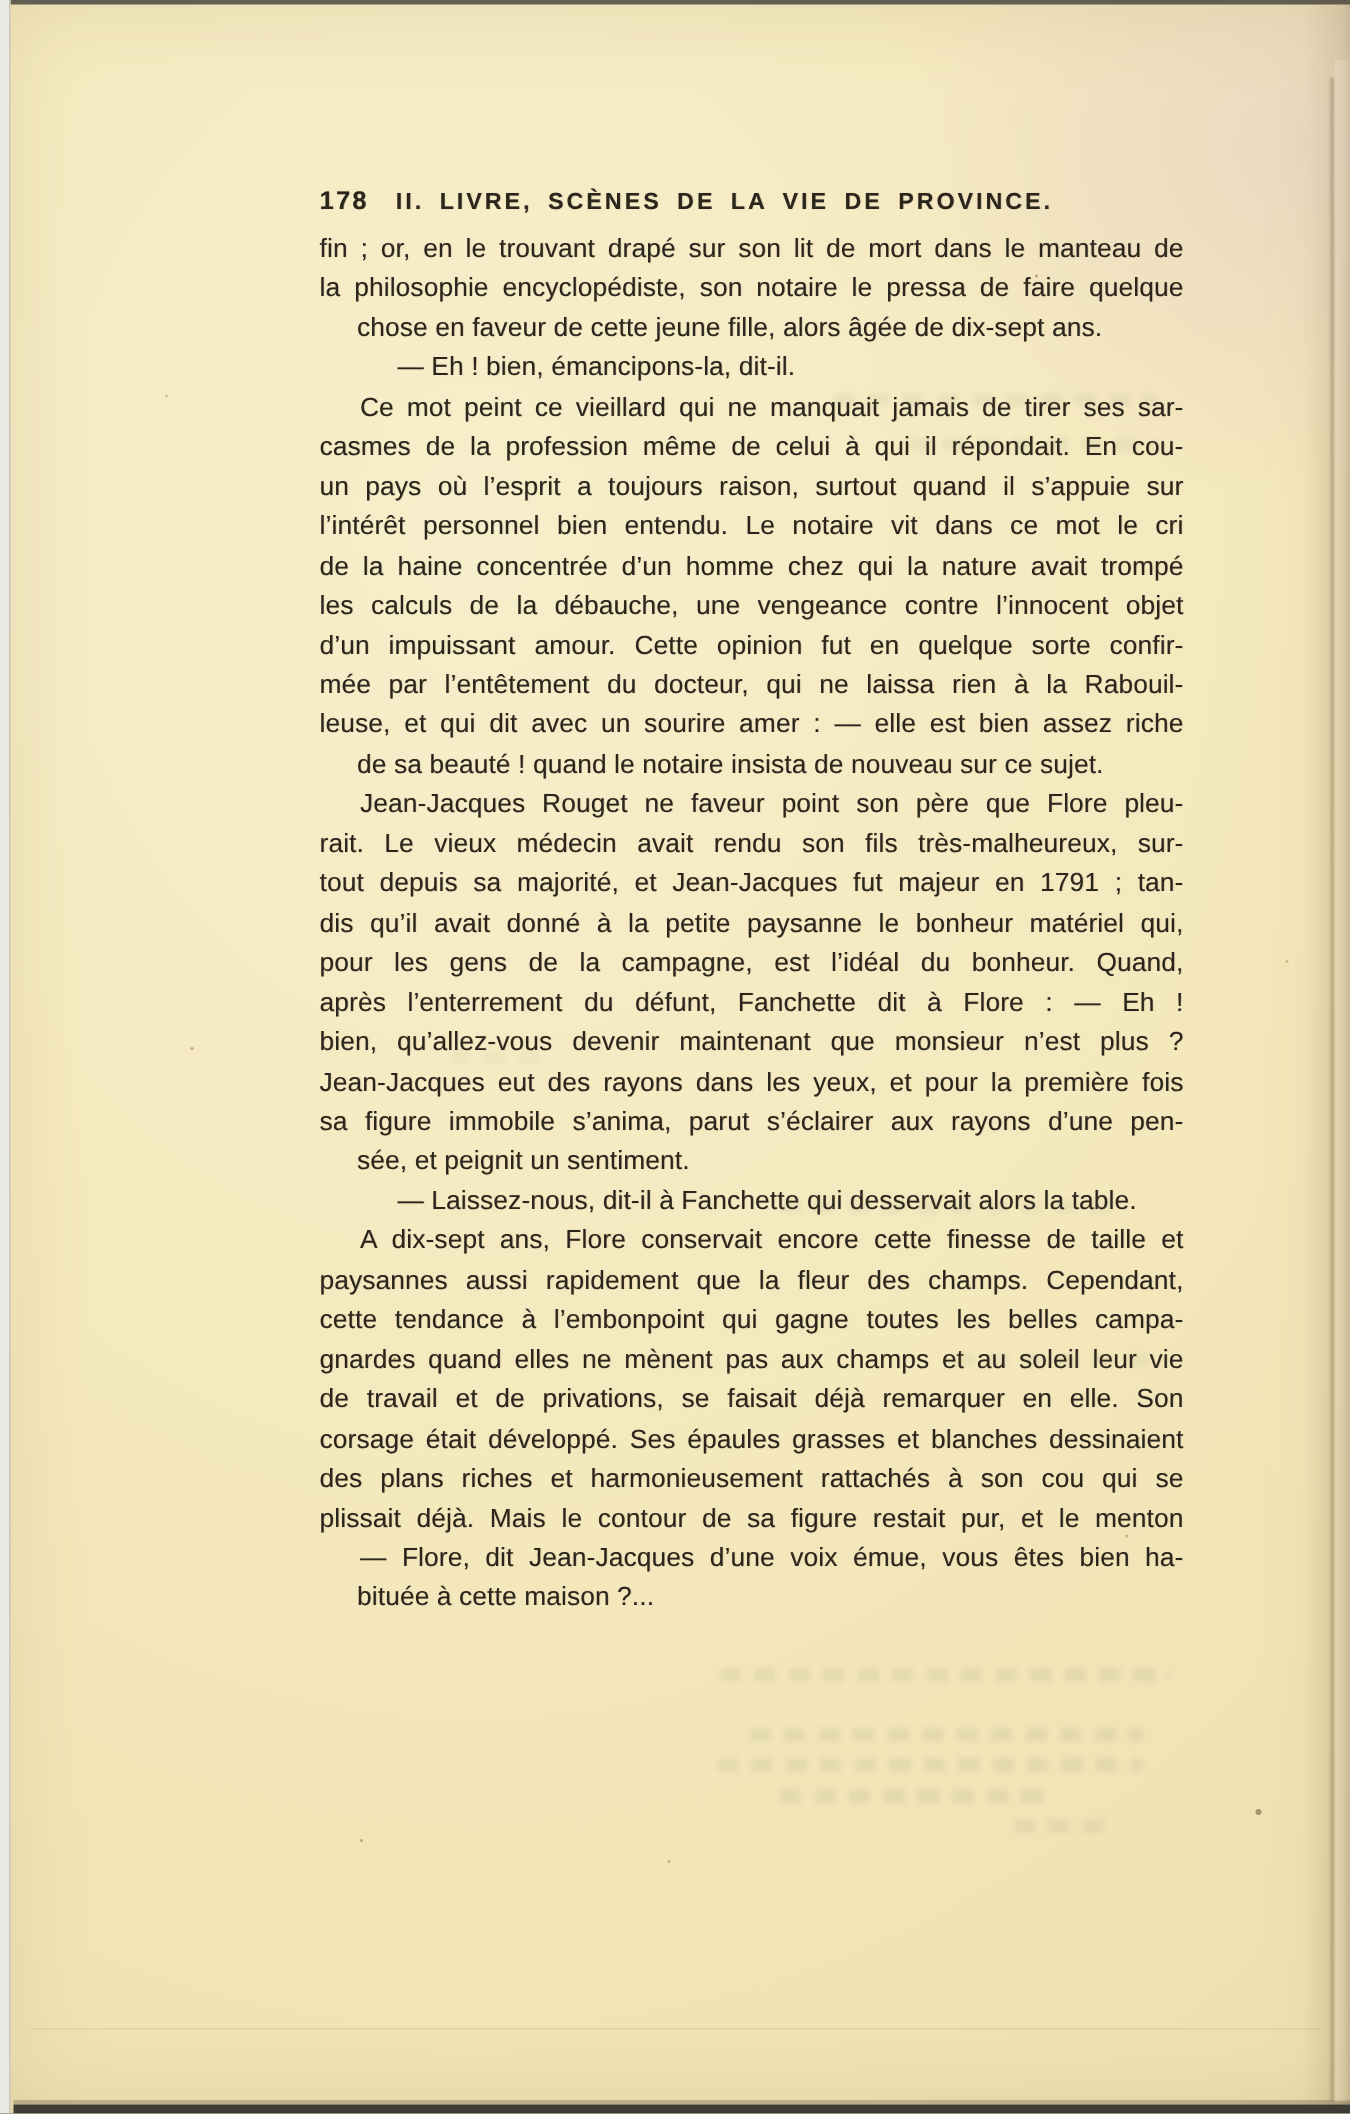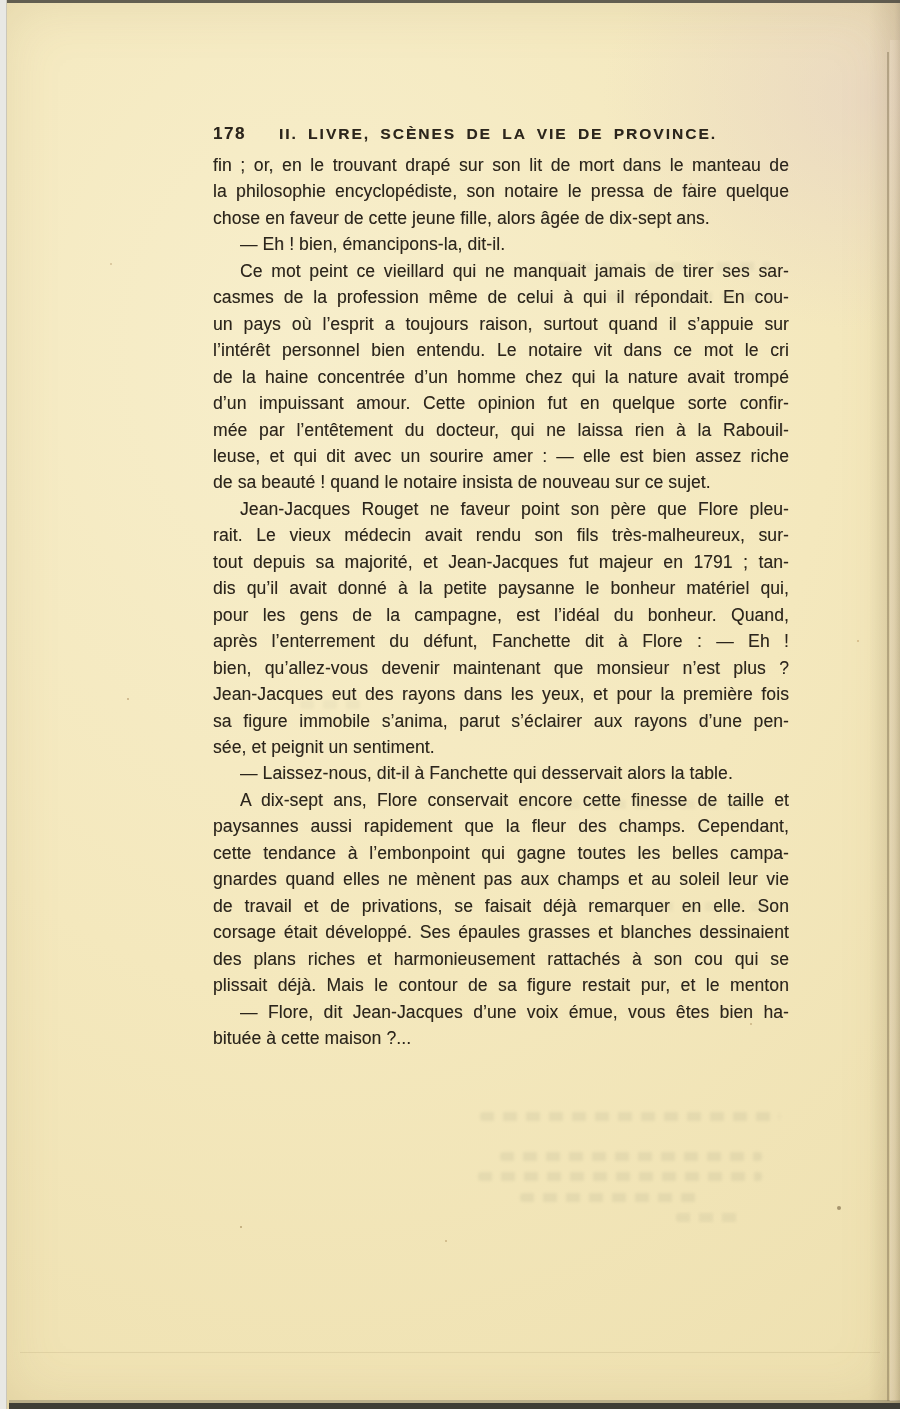--- a/index.html
+++ b/index.html
@@ -25,33 +25,33 @@
 
   
   .running-head {
     position:absolute; left:213px; top:124px; width:578px;
     display:flex; align-items:baseline;
     color:var(--ink,#2b251c);
     font-weight:700;
     text-shadow:0.3px 0.3px 0.6px rgba(43,35,24,0.4);
   }
   .page-number { font-size:17px; letter-spacing:1.5px; }
-  .head-title  { margin-left:33px; font-size:15.5px; letter-spacing:2px; word-spacing:4px; white-space:nowrap; }
+  .head-title  { margin-left:18px; font-size:15.5px; letter-spacing:2px; word-spacing:4px; white-space:nowrap; }
 
   
   .text-block {
     position:absolute; left:213px; top:152px; width:576px;
     color:var(--ink,#2b251c);
     font-size:17.5px; line-height:26.45px;
     letter-spacing:0.1px;
     text-shadow:0.3px 0.3px 0.55px rgba(43,35,24,0.35);
   }
   .para { margin:0; }
   .line { text-align:justify; text-align-last:justify; white-space:normal; }
-  .line.last { text-align-last:left; }
+  .line.last { text-align-last:left;margin-left:25px; }
   .para.indent .line:first-child { text-indent:27px; }
 
   
   .ghost {
     position:absolute; height:9px;
     background:repeating-linear-gradient(90deg, rgba(124,128,104,0.55) 0 14px, rgba(124,128,104,0) 14px 23px);
     opacity:0.16; filter:blur(1.6px); border-radius:3px;
   }
   .g1  { left:556px; top:262px;  width:215px; }
   .g2  { left:606px; top:292px;  width:165px; }
@@ -106,20 +106,21 @@
       </div>
       <div class="para indent">
         <div class="line last">— Eh ! bien, émancipons-la, dit-il.</div>
       </div>
       <div class="para indent">
         <div class="line">Ce mot peint ce vieillard qui ne manquait jamais de tirer ses sar-</div>
         <div class="line">casmes de la profession même de celui à qui il répondait. En cou-</div>
         <div class="line">un pays où l’esprit a toujours raison, surtout quand il s’appuie sur</div>
         <div class="line">l’intérêt personnel bien entendu. Le notaire vit dans ce mot le cri</div>
         <div class="line">de la haine concentrée d’un homme chez qui la nature avait trompé</div>
+        <div class="line">les calculs de la débauche, une vengeance contre l’innocent objet</div>
         <div class="line">d’un impuissant amour. Cette opinion fut en quelque sorte confir-</div>
         <div class="line">mée par l’entêtement du docteur, qui ne laissa rien à la Rabouil-</div>
         <div class="line">leuse, et qui dit avec un sourire amer : — elle est bien assez riche</div>
         <div class="line last">de sa beauté ! quand le notaire insista de nouveau sur ce sujet.</div>
       </div>
       <div class="para indent">
         <div class="line">Jean-Jacques Rouget ne faveur point son père que Flore pleu-</div>
         <div class="line">rait. Le vieux médecin avait rendu son fils très-malheureux, sur-</div>
         <div class="line">tout depuis sa majorité, et Jean-Jacques fut majeur en 1791 ; tan-</div>
         <div class="line">dis qu’il avait donné à la petite paysanne le bonheur matériel qui,</div>

